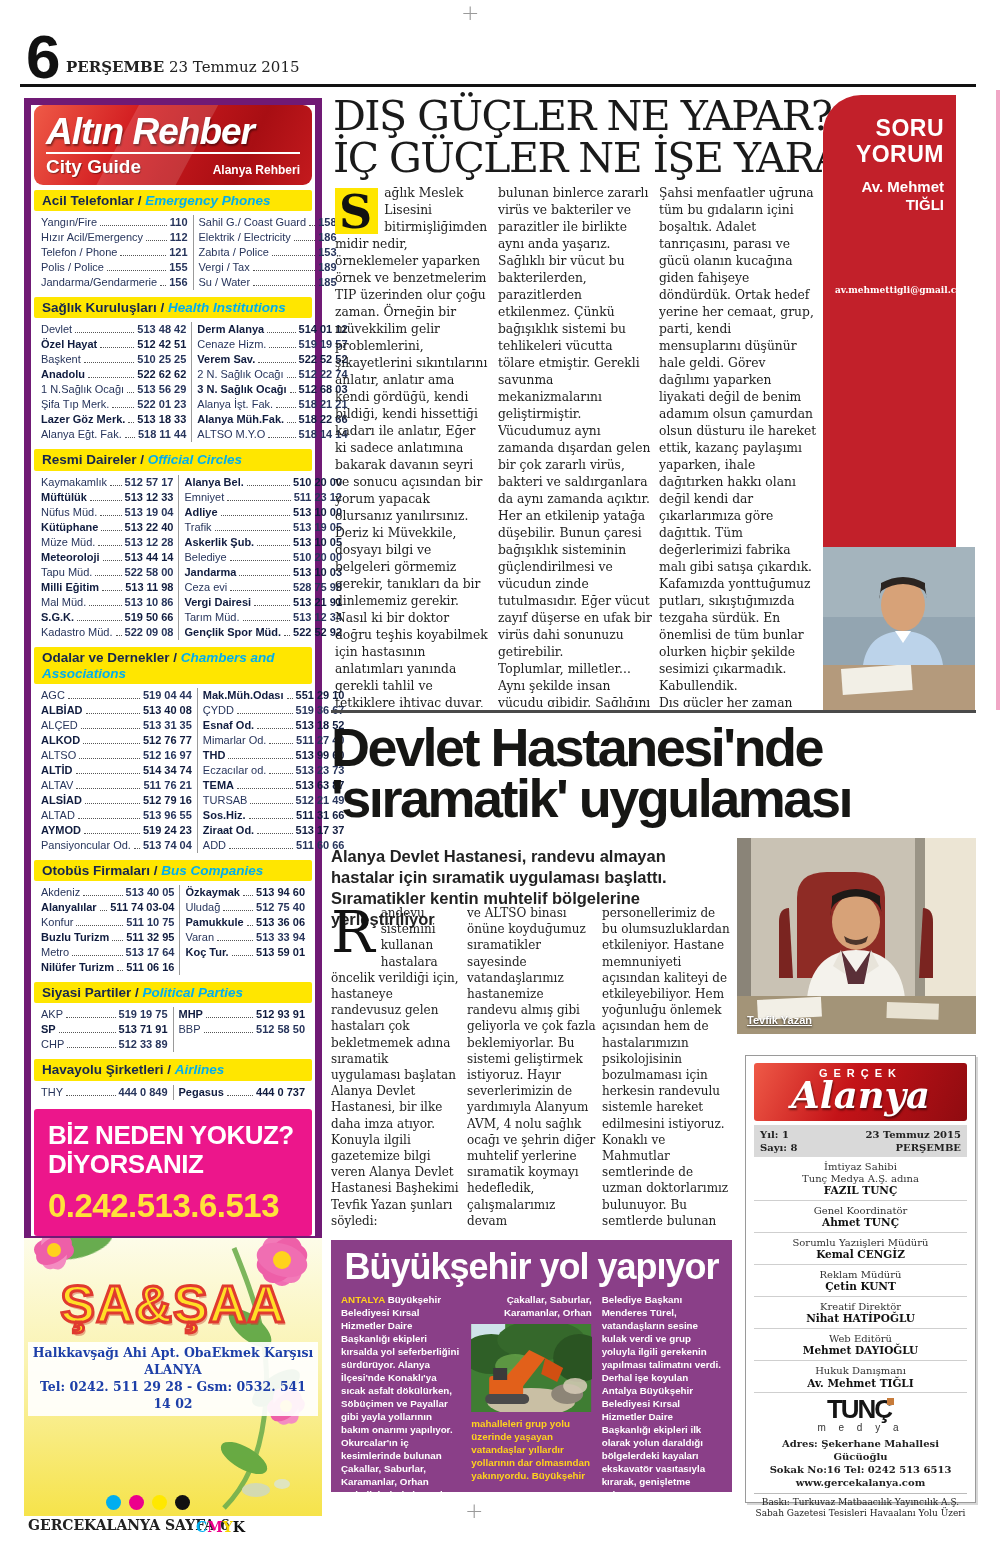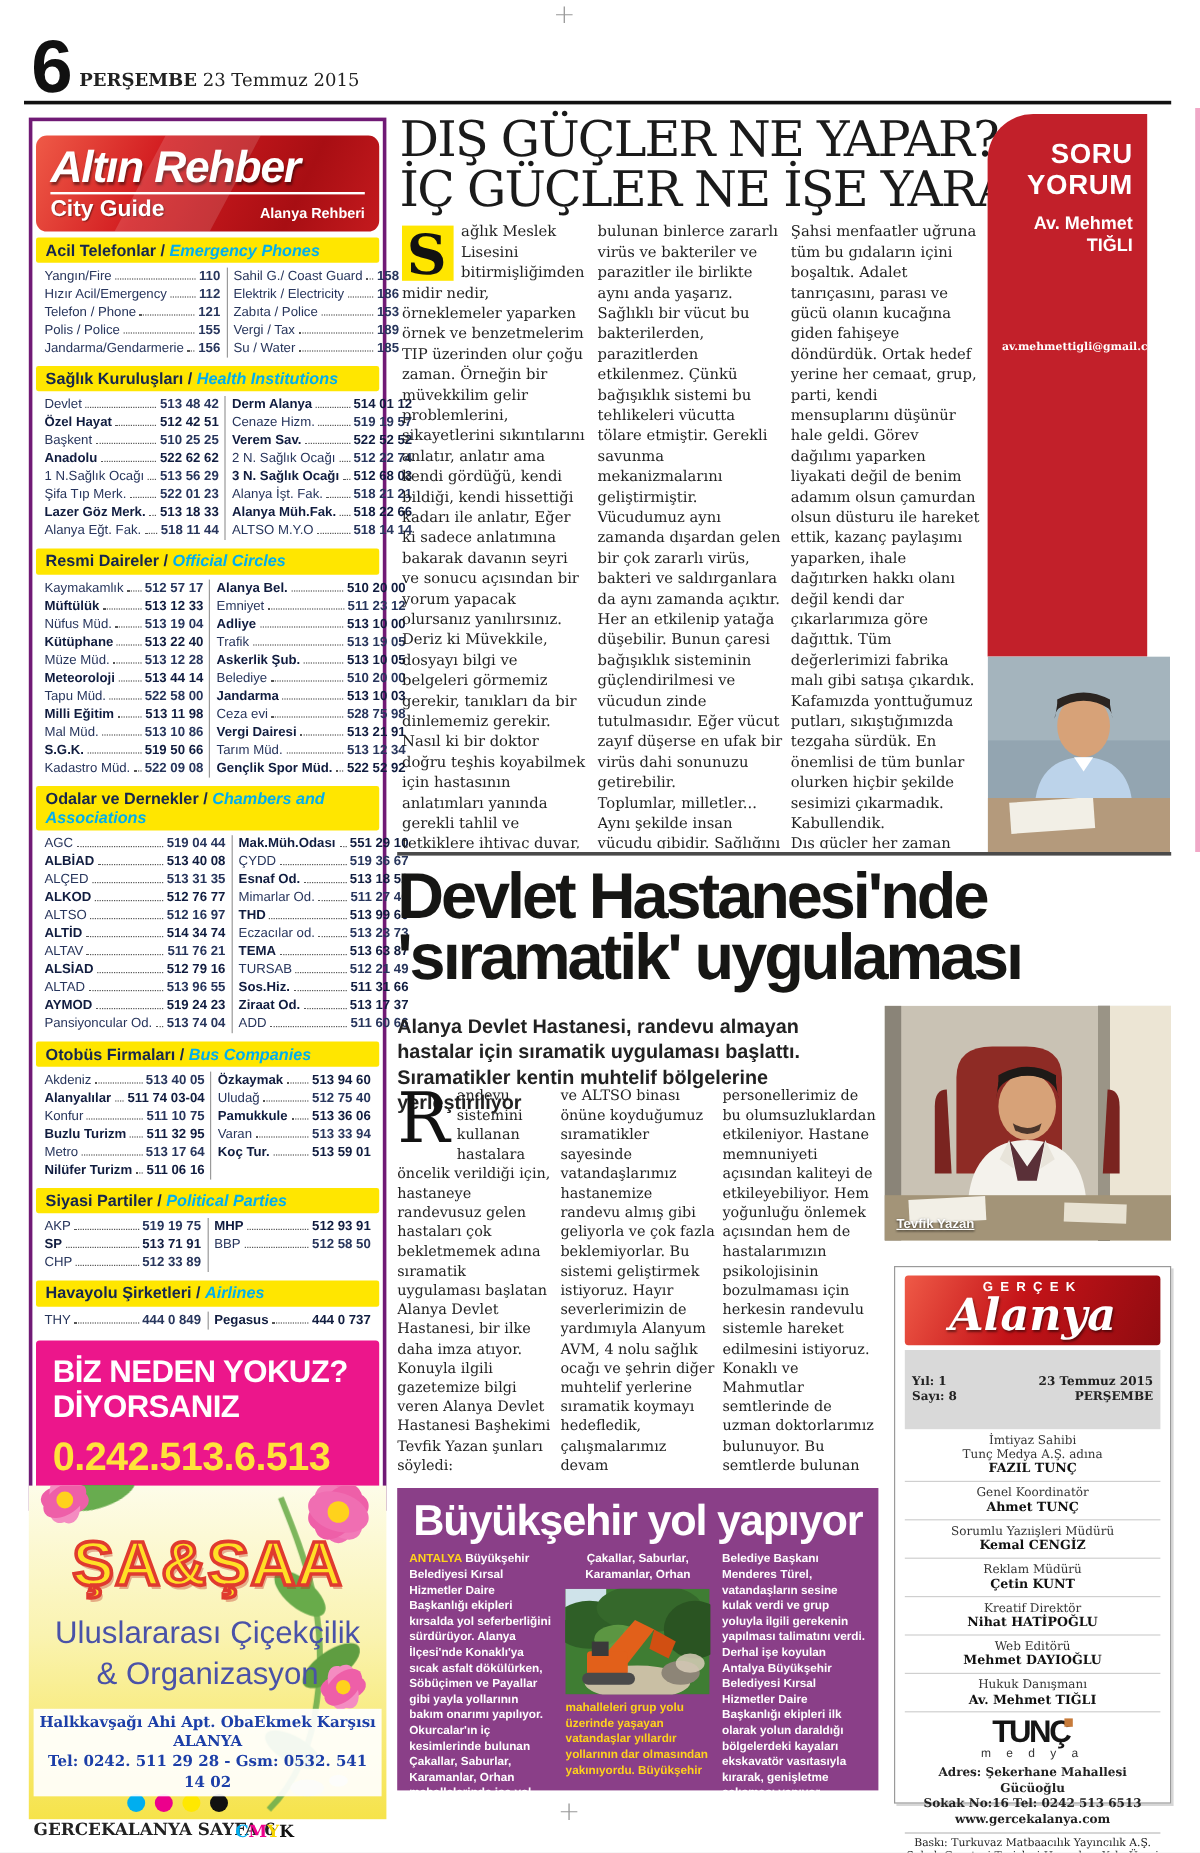--- a/index.html
+++ b/index.html
@@ -9,21 +9,21 @@
   .abs { position:absolute; }
 
   
   .pagenum { font:bold 62px/1 "Liberation Sans",sans-serif; color:#111; }
   .dateline { font-family:"DejaVu Serif",serif; font-size:15px; color:#222; }
   .dateline b { font-weight:bold; }
   .toprule { background:#111; height:3px; }
   .regmark { color:#9a9a9a; font:300 22px/1 "DejaVu Sans",sans-serif; }
 
   
-  .guide-wrap { left:24px; top:98px; width:298px; border:3px solid #701a75; padding:12px 3px; }
+  .guide-wrap { left:24px; top:98px; width:298px; border:7px solid #701a75; padding:0 3px; }
   .redbox { position:relative; height:80px; border-radius:9px;
             background:linear-gradient(115deg,#ef5a47 0%,#d21c20 35%,#a80e13 75%,#c41a1e 100%);
             padding:8px 12px 6px; overflow:hidden; }
   .redbox .shine { position:absolute; left:30%; top:-30px; width:70px; height:160px;
                    background:rgba(255,255,255,.14); transform:rotate(28deg); }
   .redbox .title { font:italic 900 37px/1 "Liberation Sans",sans-serif; color:#fff;
                    text-shadow:1px 2px 2px rgba(0,0,0,.45); letter-spacing:-1px;
                    border-bottom:2px solid #fff; padding-bottom:2px; }
   .redbox .row2 { display:flex; justify-content:space-between; align-items:flex-end; margin-top:3px; }
   .redbox .cg { font:900 19px/1 "Liberation Sans",sans-serif; color:#fff; text-shadow:1px 1px 1px rgba(0,0,0,.4);}
@@ -92,21 +92,21 @@
   .a3-col { flex:1; font:bold 9.8px/13px "Liberation Sans",sans-serif; color:#fff; }
   .a3-col .yellow, .a3-yel { color:#ffd21c; }
   .a3-photo { width:100%; height:88px; margin:5px 0; display:block; }
 
   
   .masthead { border:1px solid #9a9a9a; background:#fff; padding:7px 8px 0; box-shadow:2px 2px 0 #d7d7d7; }
   .mh-logo { position:relative; height:58px; border-radius:3px; overflow:hidden;
              background:linear-gradient(115deg,#ef5a47,#c41318 45%,#8f0b10); text-align:center; }
   .mh-logo .g { font:bold 11px/1 "Liberation Sans",sans-serif; color:#fff; letter-spacing:6px; margin-top:5px; }
   .mh-logo .a { font:italic bold 37px/0.9 "DejaVu Serif",serif; color:#fff; text-shadow:1px 2px 2px rgba(0,0,0,.5); }
-  .mh-bar { display:flex; justify-content:space-between; background:#d9d9d9; margin-top:4px; padding:20px 6px;
+  .mh-bar { display:flex; justify-content:space-between; background:#d9d9d9; margin-top:4px; padding:3px 6px;
             font:bold 10px/1.3 "DejaVu Serif",serif; color:#222; }
   .mh-staff { text-align:center; }
   .mh-item { padding:4px 0 3px; border-bottom:1px solid #cfcfcf; }
   .mh-item .r { font:10px/1.15 "DejaVu Serif",serif; color:#333; white-space:pre-line; }
   .mh-item .n { font:bold 10.5px/1.2 "DejaVu Serif",serif; color:#111; }
   .tunc { text-align:center; margin-top:5px; }
   .tunc .t { font:900 26px/0.9 "Liberation Sans",sans-serif; letter-spacing:-2px; color:#151515; }
   .tunc .t i { display:inline-block; width:7px; height:7px; background:#c77b3a; margin-left:-4px; vertical-align:top;}
   .tunc .m { font:10px/1 "Liberation Sans",sans-serif; letter-spacing:5px; color:#333; margin-top:1px; }
   .mh-addr { text-align:center; font:bold 10px/1.3 "DejaVu Serif",serif; color:#222; margin-top:4px; }
@@ -683,24 +683,20 @@
             <ellipse rx="11" ry="19" fill="#ee5fa8" transform="rotate(82)"></ellipse>
             <ellipse rx="11" ry="19" fill="#f48cc1" transform="rotate(154)"></ellipse>
             <ellipse rx="11" ry="19" fill="#ee5fa8" transform="rotate(226)"></ellipse>
             <circle r="6" fill="#ffd21c"></circle>
           </g>
           <ellipse cx="232" cy="252" rx="14" ry="7" fill="#cfd8ba" opacity="0.9"></ellipse>
           <ellipse cx="258" cy="246" rx="8" ry="5" fill="#dde4cb" opacity="0.9"></ellipse>
         </g>
       </svg>
       <div class="t">ŞA&amp;ŞAA</div>
-      <div class="s">
-        <div>Uluslararası Çiçekçilik</div>
-        <div>&amp; Organizasyon</div>
-      </div>
       <div class="addr">
         <div>Halkkavşağı Ahi Apt. ObaEkmek Karşısı ALANYA</div>
         <div>Tel: 0242. 511 29 28 - Gsm: 0532. 541 14 02</div>
       </div>
     </div>
   </div>
 
   <div class="abs a1-head" style="left:333px; top:96px;">
     <div>DIŞ GÜÇLER NE YAPAR?</div>
     <div>İÇ GÜÇLER NE İŞE YARAR?</div>
@@ -780,21 +776,21 @@
 Konuyla ilgili gazetemize bilgi veren Alanya Devlet Hastanesi Başhekimi Tevfik Yazan şunları söyledi: "Hastanemize randevu almadan gelen vatandaşlar ndeniyle polikliniklerde yoğunluk yaşanıyor. Bu yoğunluğu azaltmak için sıramatik uygulaması başlattık. İlk olarak Alanya Ticaret Odası'nın katkıları ile hastanemiz girişine</span>
   </div>
   <div class="abs a2col flow" style="left:467px; top:905px; width:129px; height:326px; overflow:hidden;">ve ALTSO binası önüne koyduğumuz sıramatikler sayesinde vatandaşlarımız hastanemize randevu almış gibi geliyorla ve çok fazla beklemiyorlar. Bu sistemi geliştirmek istiyoruz. Hayır severlerimizin de yardımıyla Alanyum AVM, 4 nolu sağlık ocağı ve şehrin diğer muhtelif yerlerine sıramatik koymayı hedefledik, çalışmalarımız devam ediyor.Randevusuz gelenler, hastanede saatlerce sıra beklemek zorunda kalıyor. Bu da hastanemizde yoğunluk yaşanmasına neden oluyor. Bazen sıra tartışması da çıkıyor. Böyle olunca hastalarımız psikolojik olarak etkileniyor. Çalışan doktor ve sağlık</div>
   <div class="abs a2col flow" style="left:602px; top:905px; width:130px; height:326px; overflow:hidden;">personellerimiz de bu olumsuzluklardan etkileniyor. Hastane memnuniyeti açısından kaliteyi de etkileyebiliyor. Hem yoğunluğu önlemek açısından hem de hastalarımızın psikolojisinin bozulmaması için herkesin randevulu sistemle hareket edilmesini istiyoruz. Konaklı ve Mahmutlar semtlerinde de uzman doktorlarımız bulunuyor. Bu semtlerde bulunan hastalarımız hastaneye geldiğinde yoğunluk daha çok oluyor. Bu semtlere yakın bulunanlar mutlaka bölgelerindeki polikliniklere gitsinler. Hastalarımızın sağlığı ve memnuniyeti bizim için çok önemli."</div>
 
   <div class="abs a3-box" style="left:331px; top:1240px; width:401px; height:252px;">
     <div class="a3-head">Büyükşehir yol yapıyor</div>
     <div class="a3-cols">
       <div class="a3-col"><span class="a3-yel">ANTALYA</span><span> Büyükşehir Belediyesi Kırsal Hizmetler Daire Başkanlığı ekipleri kırsalda yol seferberliğini sürdürüyor. Alanya İlçesi'nde Konaklı'ya sıcak asfalt dökülürken, Söbüçimen ve Payallar gibi yayla yollarının bakım onarımı yapılıyor. Okurcalar'ın iç kesimlerinde bulunan Çakallar, Saburlar, Karamanlar, Orhan mahallelerinde ise yol genişletme ve bakım onarım çalışması yürütülüyor.</span></div>
       <div class="a3-col">
-        <div style="text-align:center;">Çakallar, Saburlar, Karamanlar, Orhan</div>
+        <div style="text-align:right;">Çakallar, Saburlar, Karamanlar, Orhan</div>
         <svg class="a3-photo" viewBox="0 0 120 88">
           <rect width="120" height="88" fill="#3f7d33"></rect>
           <rect x="0" y="0" width="34" height="26" fill="#cfe3ea"></rect>
           <ellipse cx="20" cy="30" rx="30" ry="20" fill="#2f5f27"></ellipse>
           <ellipse cx="70" cy="16" rx="44" ry="20" fill="#35682b"></ellipse>
           <ellipse cx="108" cy="34" rx="26" ry="24" fill="#2a5422"></ellipse>
           <ellipse cx="44" cy="42" rx="20" ry="12" fill="#6fae4e" opacity="0.7"></ellipse>
           <ellipse cx="60" cy="78" rx="44" ry="14" fill="#c9bfa4"></ellipse>
           <path d="M30,58 L58,26 L74,34 L52,62 Z" fill="#e2601a"></path>
           <path d="M74,34 L92,44 L86,58 L70,50 Z" fill="#d14f12"></path>

